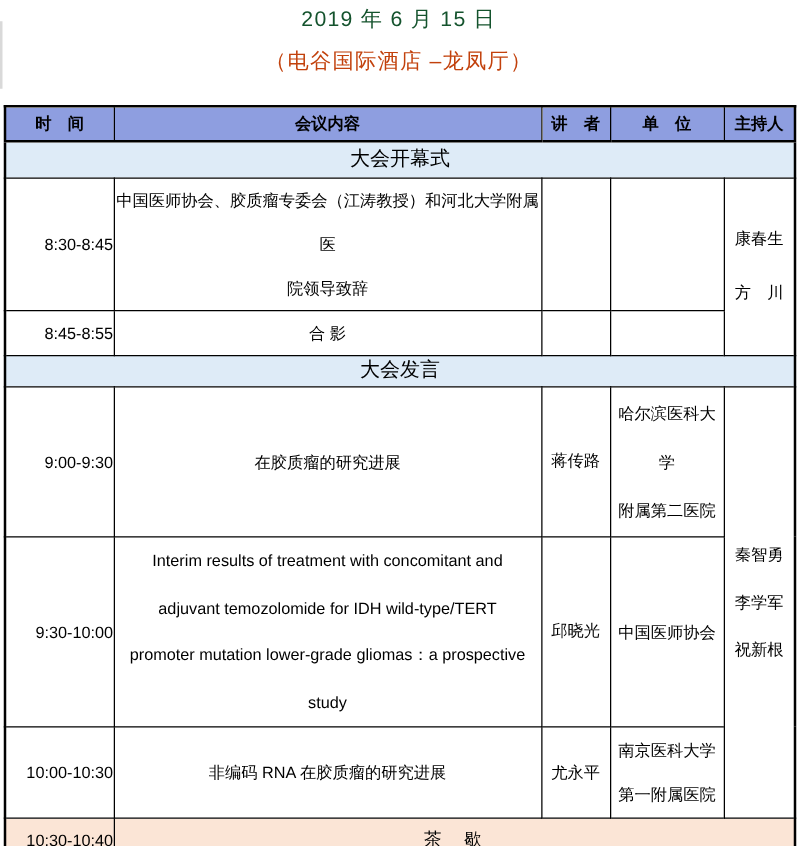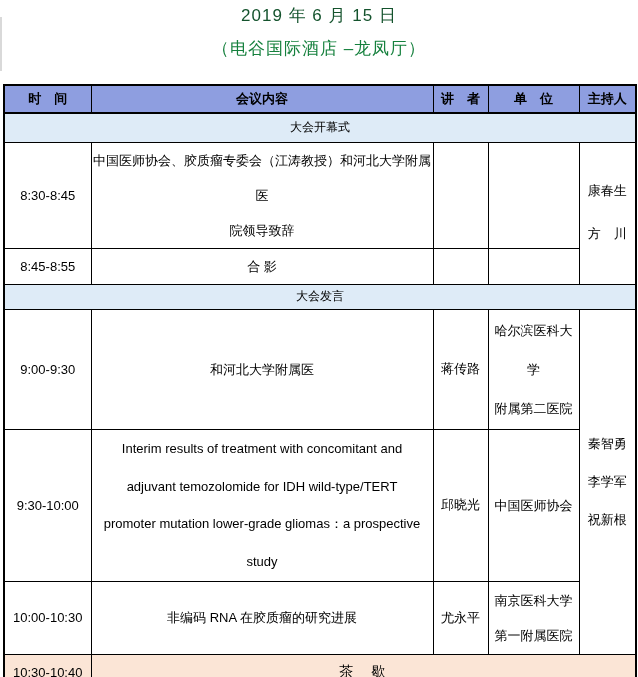--- a/index.html
+++ b/index.html
@@ -8,39 +8,39 @@
     font-family:"Liberation Sans","DejaVu Sans",sans-serif;
     position:relative;color:#000;
   }
   .edge-strip{position:absolute;left:0;top:17px;width:2px;height:54px;background:#d9d9d9;}
   .title{
     position:absolute;top:4px;left:0;width:100%;text-align:center;
     font-size:17px;color:#14532d;letter-spacing:1px;
   }
   .subtitle{
     position:absolute;top:37px;left:0;width:100%;text-align:center;
-    font-size:17px;color:#15803d;letter-spacing:1px;
+    font-size:17px;color:#c2410c;letter-spacing:1px;
   }
   table.schedule{
     position:absolute;top:84px;left:3px;width:632px;
     border-collapse:collapse;table-layout:fixed;
     border:2px solid #000;
   }
   table.schedule td,table.schedule th{
     border:1px solid #000;vertical-align:middle;font-size:13px;
     overflow:hidden;padding:0;
   }
   tr.head th{
     background:#8E9EE0;font-weight:bold;text-align:center;height:26px;
     border-bottom:2px solid #000;
   }
   tr.section td{
-    background:#DEEBF7;text-align:center;font-size:12px;
+    background:#DEEBF7;text-align:center;font-size:16px;
   }
-  td.time{text-align:center;}
+  td.time{text-align:right;}
   td.content{
     text-align:center;padding:0 4px 0 9px;white-space:pre-line;
     font-size:12px;line-height:2.7;
   }
   td.content.en{font-size:13px;line-height:2.9;}
   td.speaker{text-align:center;}
   td.aff{text-align:center;white-space:pre-line;line-height:3.0;margin-top:28px;}
   td.aff.two{line-height:2.7;}
   td.host{text-align:center;}
   td.host div{line-height:3.3;}
@@ -96,21 +96,21 @@
     <td class="speaker"></td>
     <td class="aff"></td>
   </tr>
 
   <tr class="section" style="height:25px">
     <td colspan="5">大会发言</td>
   </tr>
 
   <tr style="height:120px">
     <td class="time">9:00-9:30</td>
-    <td class="content">和河北大学附属医</td>
+    <td class="content">在胶质瘤的研究进展</td>
     <td class="speaker">蒋传路</td>
     <td class="aff">哈尔滨医科大
 学
 附属第二医院</td>
     <td class="host speech" rowspan="3">
       <div>秦智勇</div>
       <div>李学军</div>
       <div>祝新根</div>
     </td>
   </tr>

